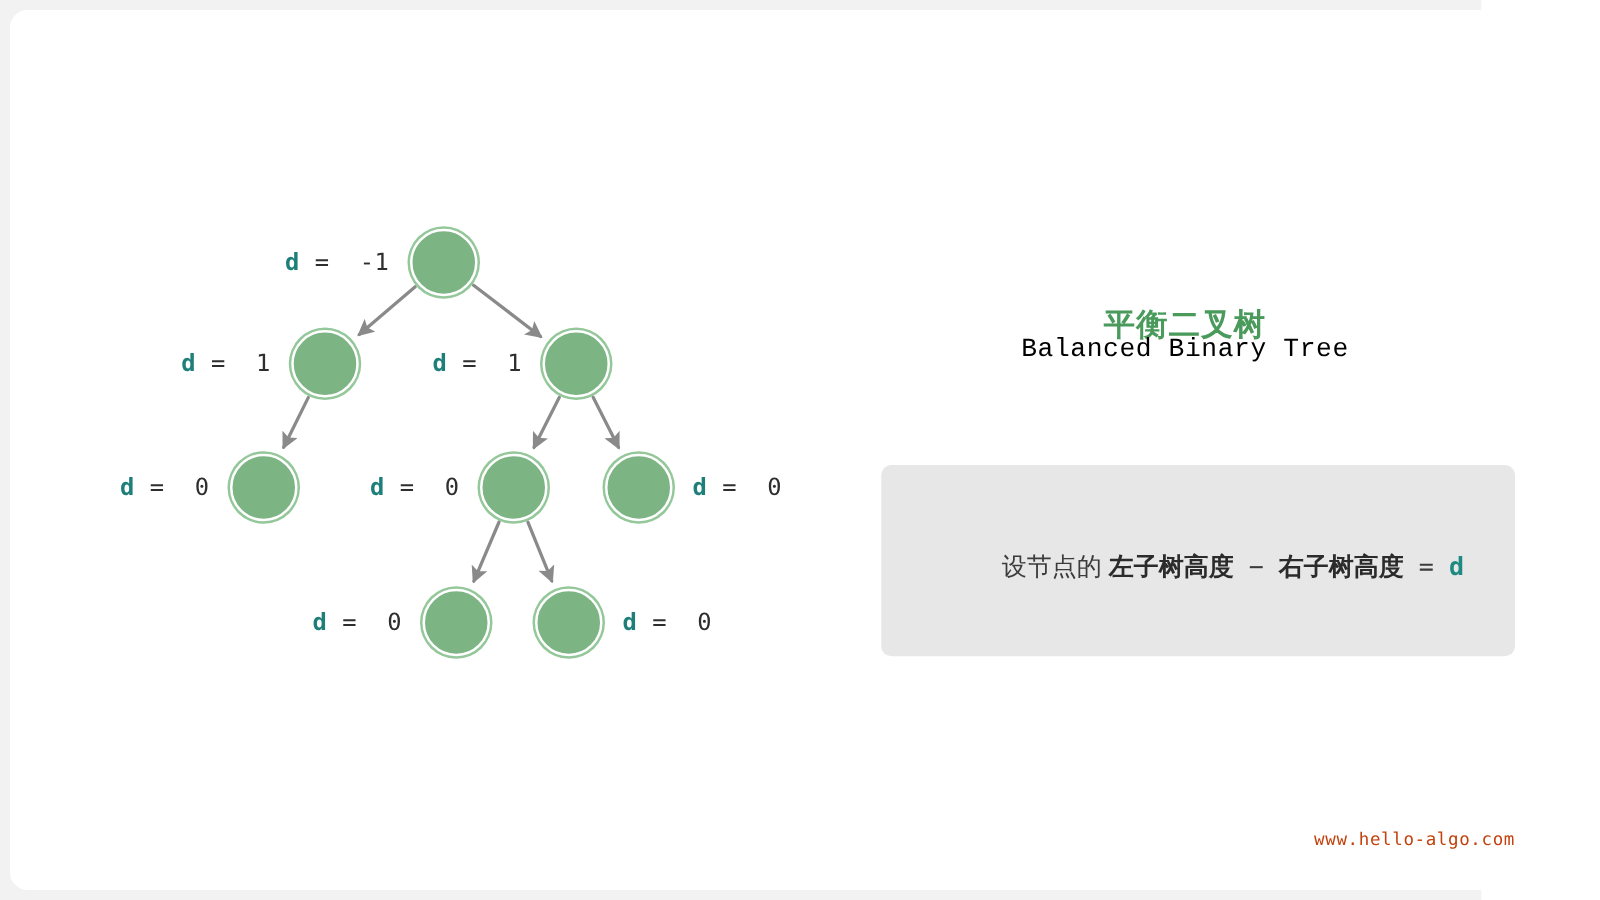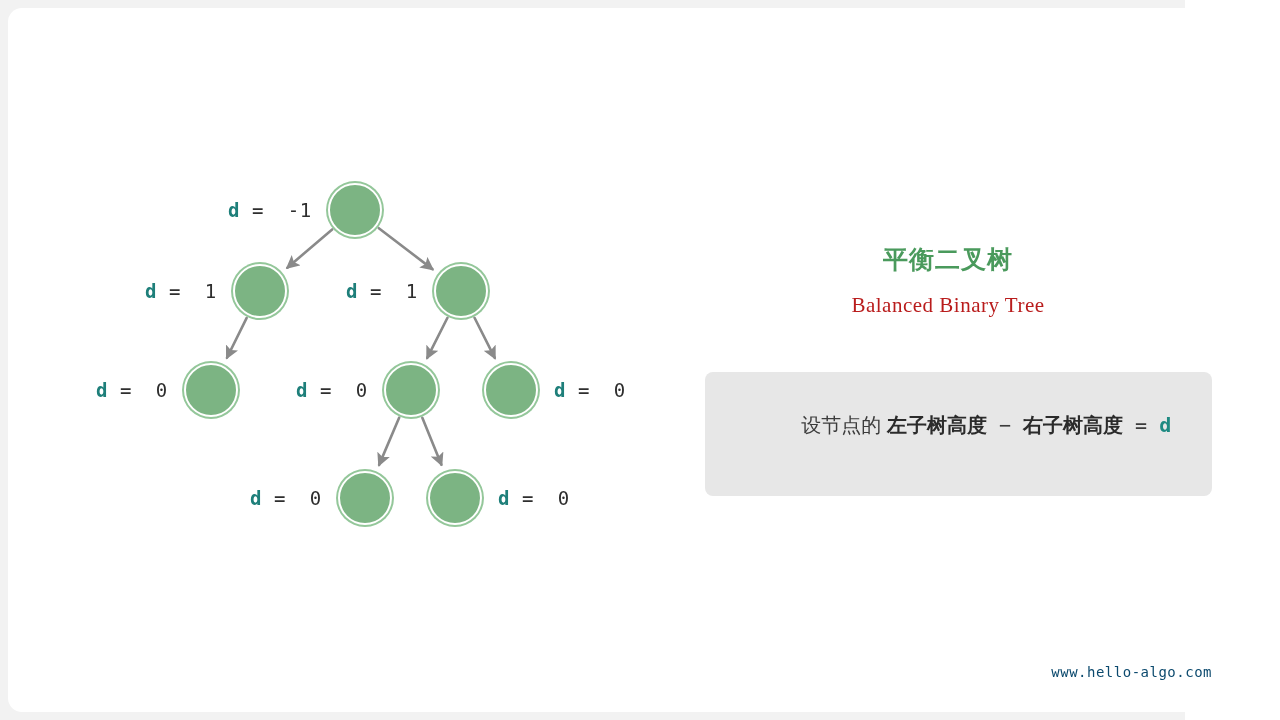--- a/index.html
+++ b/index.html
@@ -98,32 +98,31 @@
     font-weight: bold;
     color: #4a9a5c;
     letter-spacing: 1px;
   }
   #panel-subtitle {
     position: absolute;
     left: 0;
     top: 261px;
     width: 520px;
     text-align: center;
-    font-family: Liberation Serif, serif;
+    font-family: Liberation Mono, monospace;
     font-size: 21px;
-    color: #b91c1c;
+    color: #000000;
     letter-spacing: 0.5px;
-    margin-top: 24px;
   }
   #formula-box {
     position: absolute;
     left: 17px;
     top: 364px;
     width: 507px;
-    padding: 2px 0 20px 0;
+    padding: 30px 0 20px 0;
     background: #e7e7e7;
     border-radius: 8px;
     box-sizing: border-box;
   }
   .formula-line {
     font-family: "Liberation Sans", sans-serif;
     font-size: 20px;
     color: #3c3c3c;
     text-align: center;
     line-height: 34px;
@@ -141,21 +140,21 @@
   .formula-line .mono {
     font-family: "DejaVu Sans Mono", "Liberation Mono", monospace;
   }
 
   #watermark {
     position: absolute;
     right: 60px;
     bottom: 32px;
     font-family: "DejaVu Sans Mono", "Liberation Mono", monospace;
     font-size: 14px;
-    color: #0c4a6e;
+    color: #c2410c;
     letter-spacing: 0.5px;
   }
 </style>
 </head>
 <body>
 
 <div id="stage">
   <div id="card">
 
     <div id="tree-figure">

